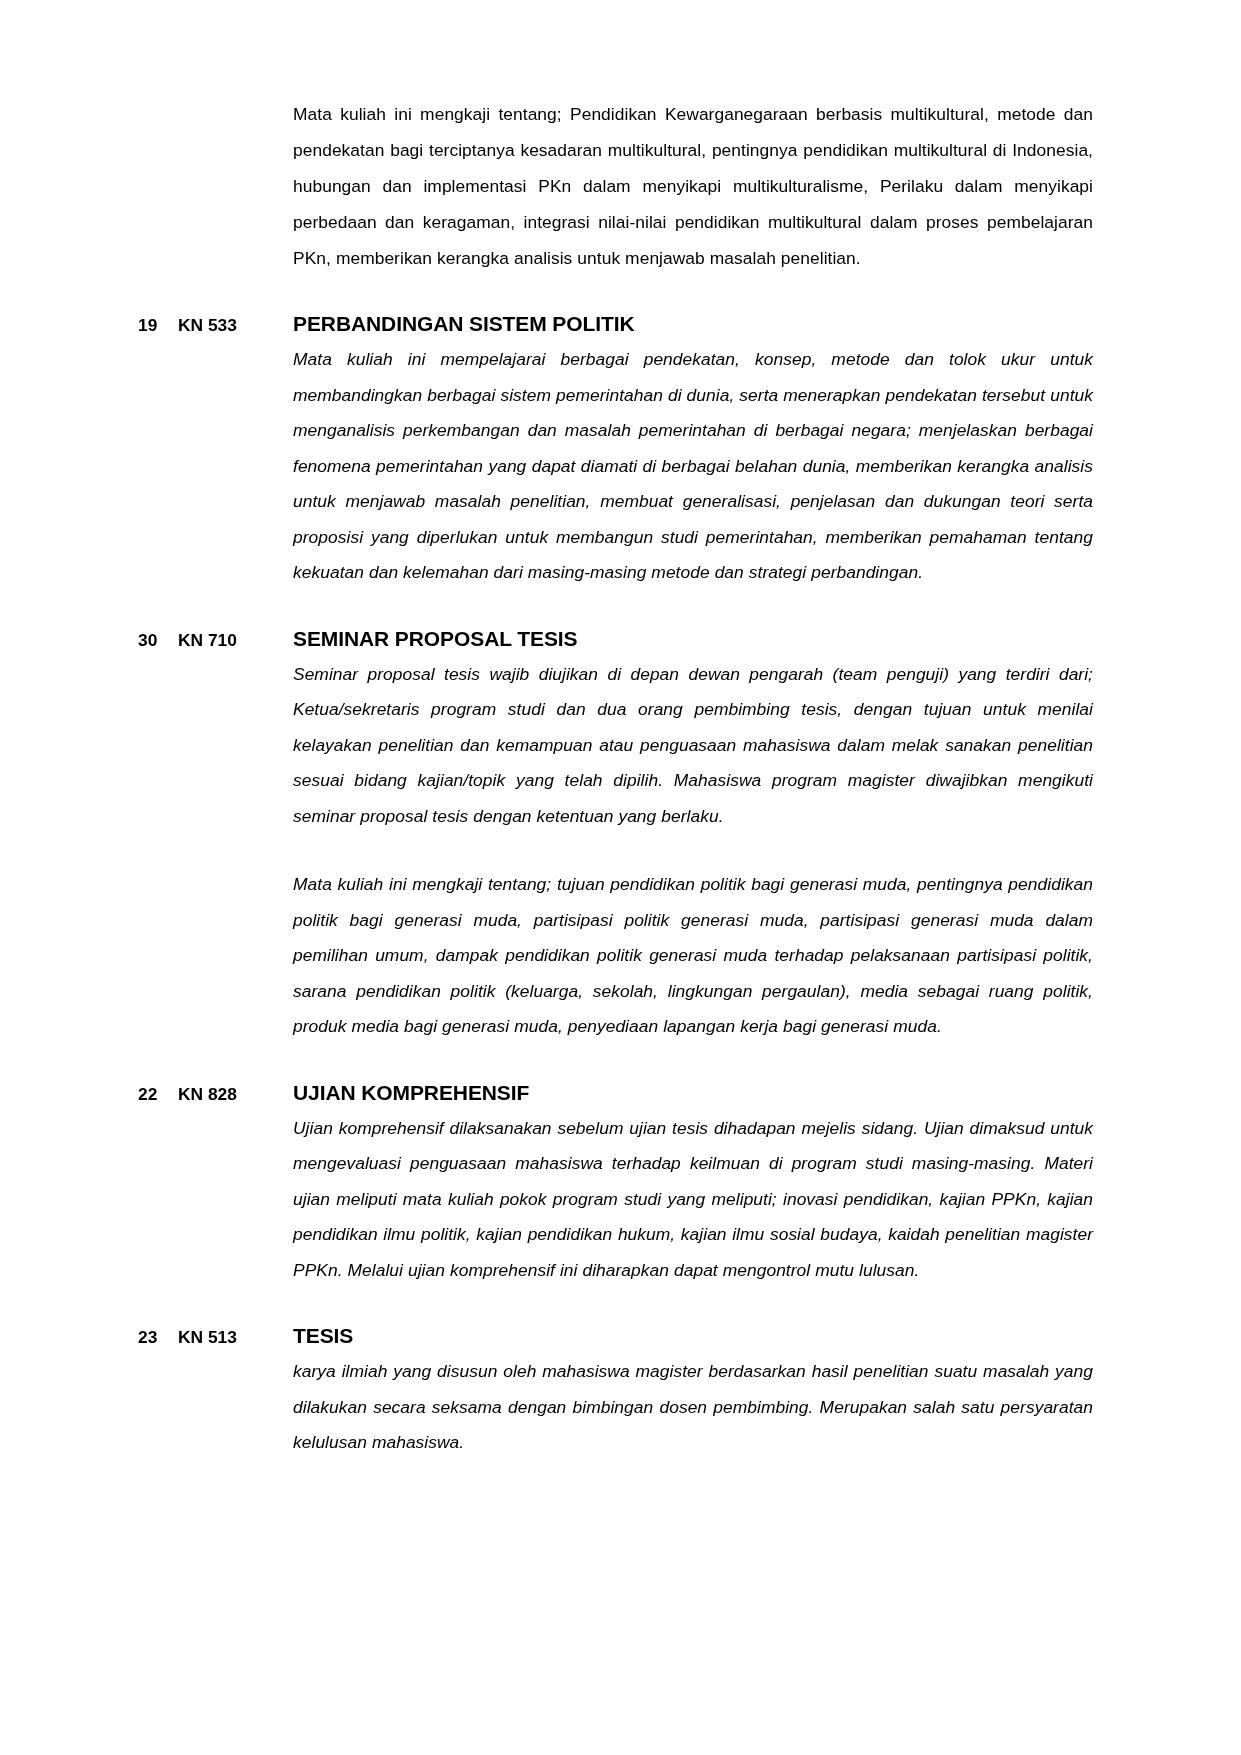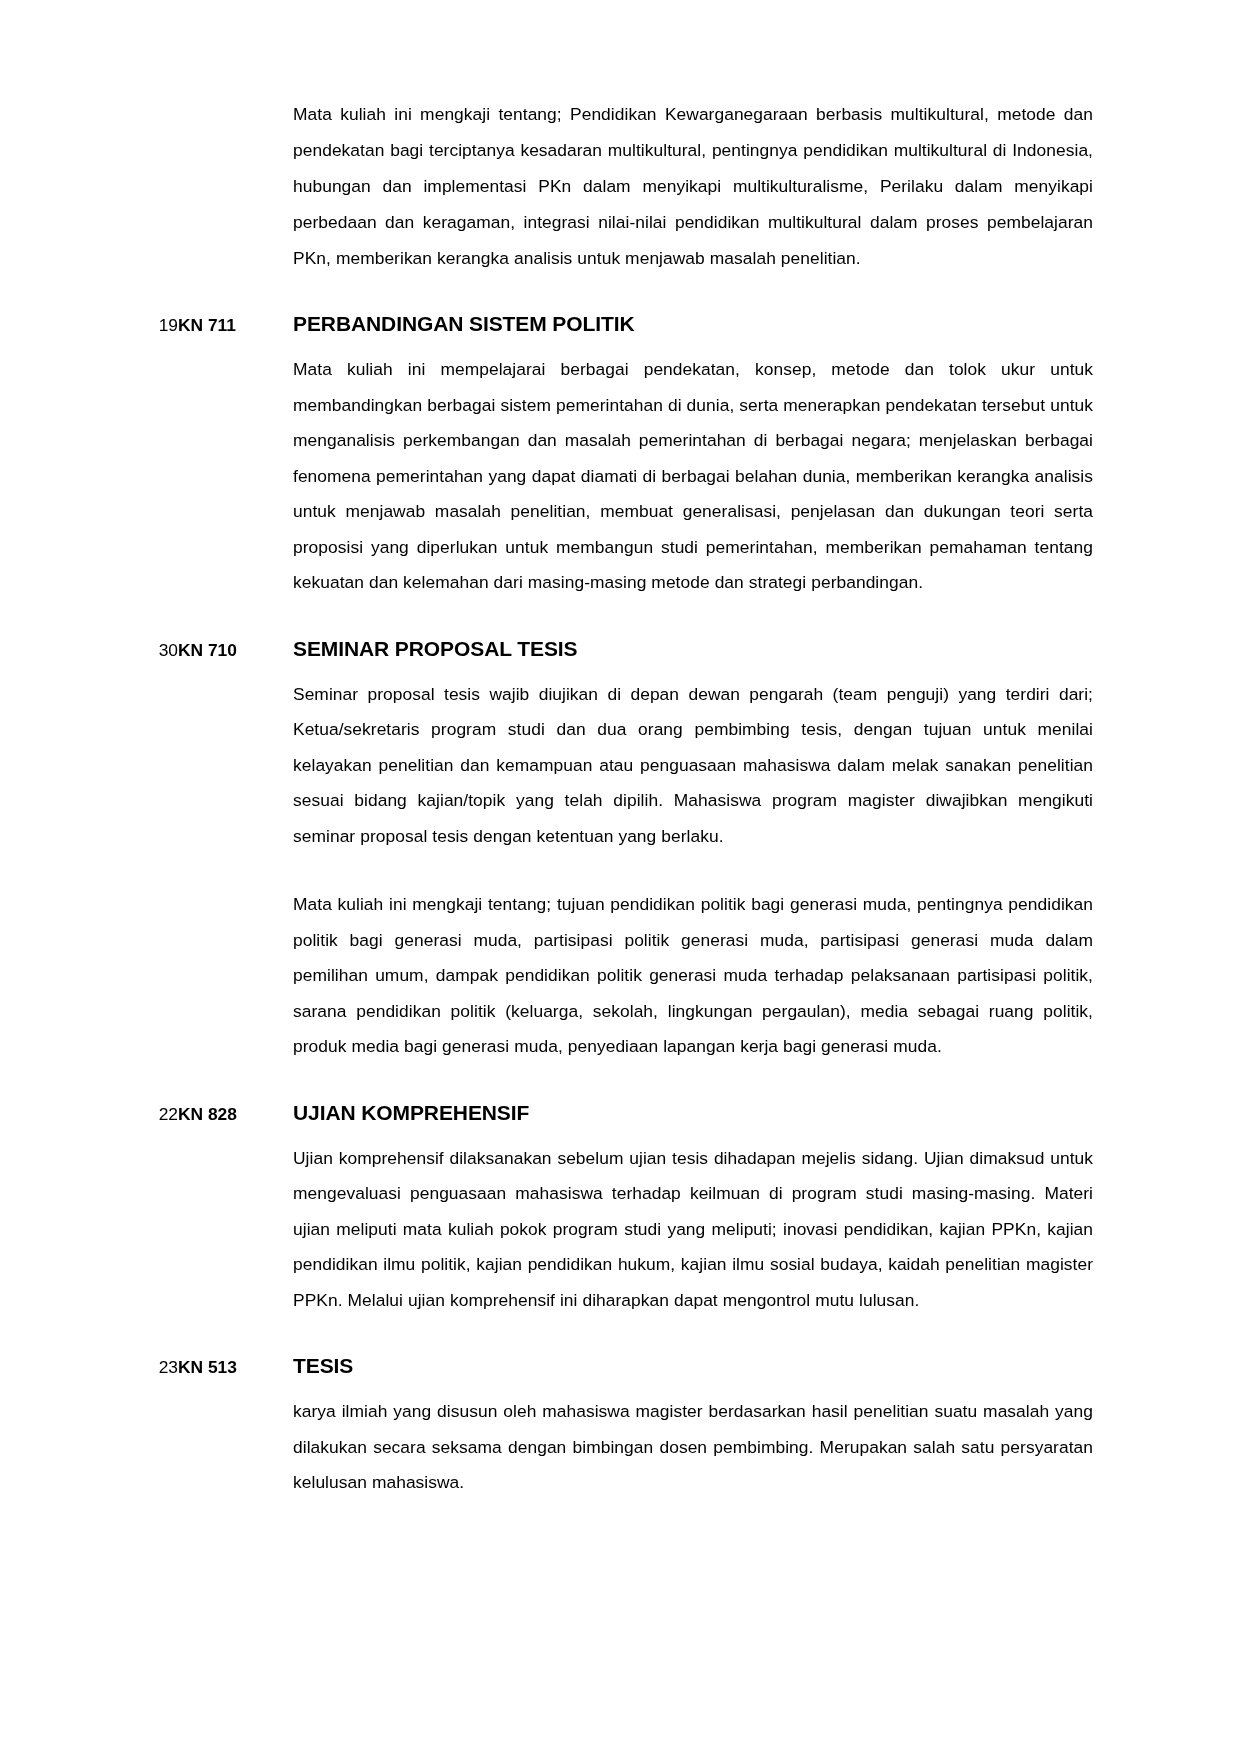--- a/index.html
+++ b/index.html
@@ -44,60 +44,60 @@
     margin-top: 33px;
   }
   .entry-head {
     display: flex;
     align-items: baseline;
   }
   .entry-no {
     width: 40px;
     flex: 0 0 40px;
     font-size: 17.4px;
-    font-weight: normal;
+    font-weight: bold;
     line-height: 30px;
-    text-align: right;
   }
   .entry-code {
     width: 115px;
     flex: 0 0 115px;
     font-size: 17.4px;
     font-weight: bold;
     line-height: 30px;
   }
   .entry-title {
     flex: 1 1 auto;
     font-size: 21px;
     font-weight: bold;
     line-height: 30px;
     letter-spacing: -0.1px;
   }
   .entry-body {
     padding-left: 155px;
-    margin-top: 12px;
+    margin-top: 2px;
+    font-style: italic;
   }
   .entry-body .para {
     line-height: 35.5px;
   }
 </style>
 </head>
 <body>
 
 <div class="page">
   <div class="doc-body">
 
     <div class="intro-block">
       <p class="para">Mata kuliah ini mengkaji tentang; Pendidikan Kewarganegaraan berbasis multikultural, metode dan pendekatan bagi terciptanya kesadaran multikultural, pentingnya pendidikan multikultural di Indonesia, hubungan dan implementasi PKn dalam menyikapi multikulturalisme, Perilaku dalam menyikapi perbedaan dan keragaman, integrasi nilai-nilai pendidikan multikultural dalam proses pembelajaran PKn, memberikan kerangka analisis untuk menjawab masalah penelitian.</p>
     </div>
 
     <div class="entry">
       <div class="entry-head">
         <div class="entry-no">19</div>
-        <div class="entry-code">KN 711</div>
+        <div class="entry-code">KN 533</div>
         <div class="entry-title">PERBANDINGAN SISTEM POLITIK</div>
       </div>
       <div class="entry-body">
         <p class="para">Mata kuliah ini mempelajarai berbagai pendekatan, konsep, metode dan tolok ukur untuk membandingkan berbagai sistem pemerintahan di dunia, serta menerapkan pendekatan tersebut untuk menganalisis perkembangan dan masalah pemerintahan di berbagai negara; menjelaskan berbagai fenomena pemerintahan yang dapat diamati di berbagai belahan dunia, memberikan kerangka analisis untuk menjawab masalah penelitian, membuat generalisasi, penjelasan dan dukungan teori serta proposisi yang diperlukan untuk membangun studi pemerintahan, memberikan pemahaman tentang kekuatan dan kelemahan dari masing-masing metode dan strategi perbandingan.</p>
       </div>
     </div>
 
     <div class="entry">
       <div class="entry-head">
         <div class="entry-no">30</div>

